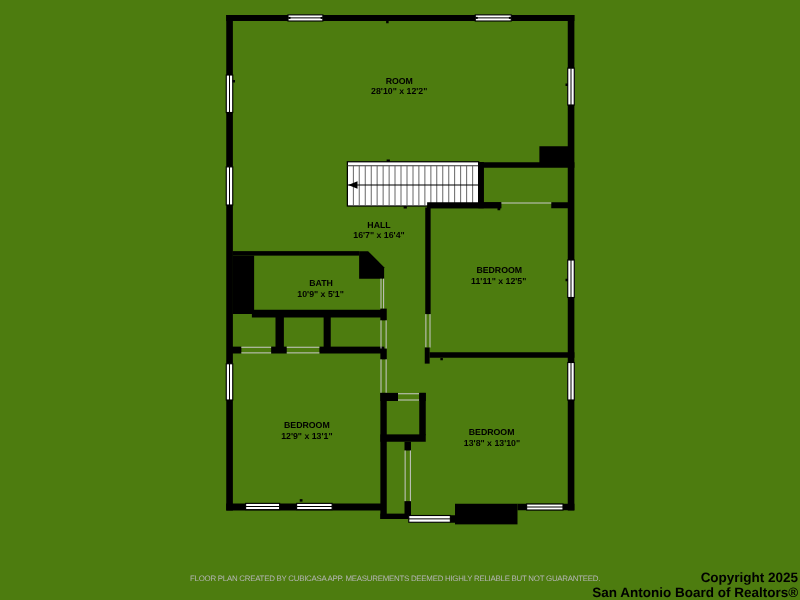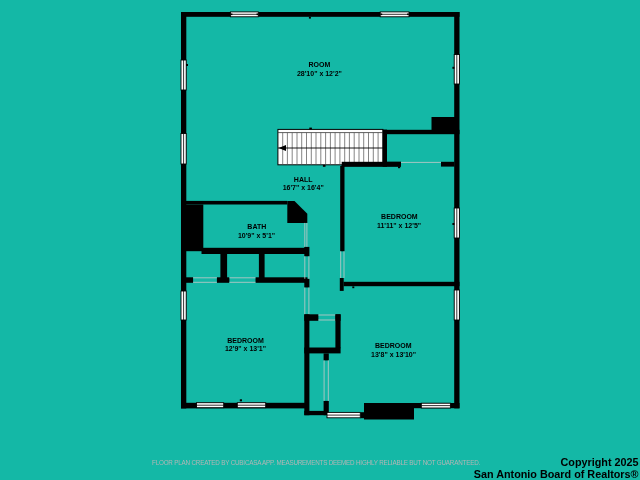--- a/index.html
+++ b/index.html
@@ -1,16 +1,16 @@
 <!DOCTYPE html>
 <html><head>
 <meta charset="utf-8">
 <style>
 html,body{margin:0;padding:0;background:#fff;}
-#page{position:relative;width:640px;height:480px;background:#14b8a6;overflow:hidden;}
+#page{position:relative;width:640px;height:480px;background:#4d7c0f;overflow:hidden;}
 svg{position:absolute;top:0;left:0;}
 text{font-family:"Liberation Sans",sans-serif;}
 </style>
 </head>
 <body>
 <div id="page">
 <svg width="640" height="480" viewBox="0 0 640 480">
 
 <rect x="181" y="12" width="278.5" height="4.8" fill="#000"></rect>
 <rect x="181" y="12" width="5.3" height="396.4" fill="#000"></rect>

